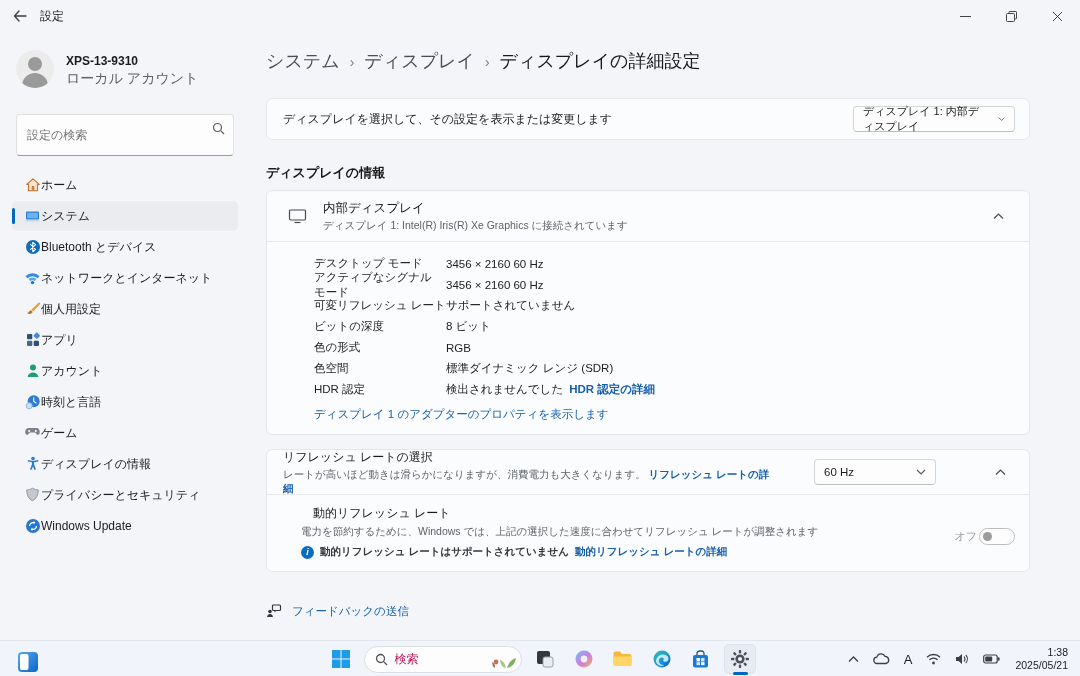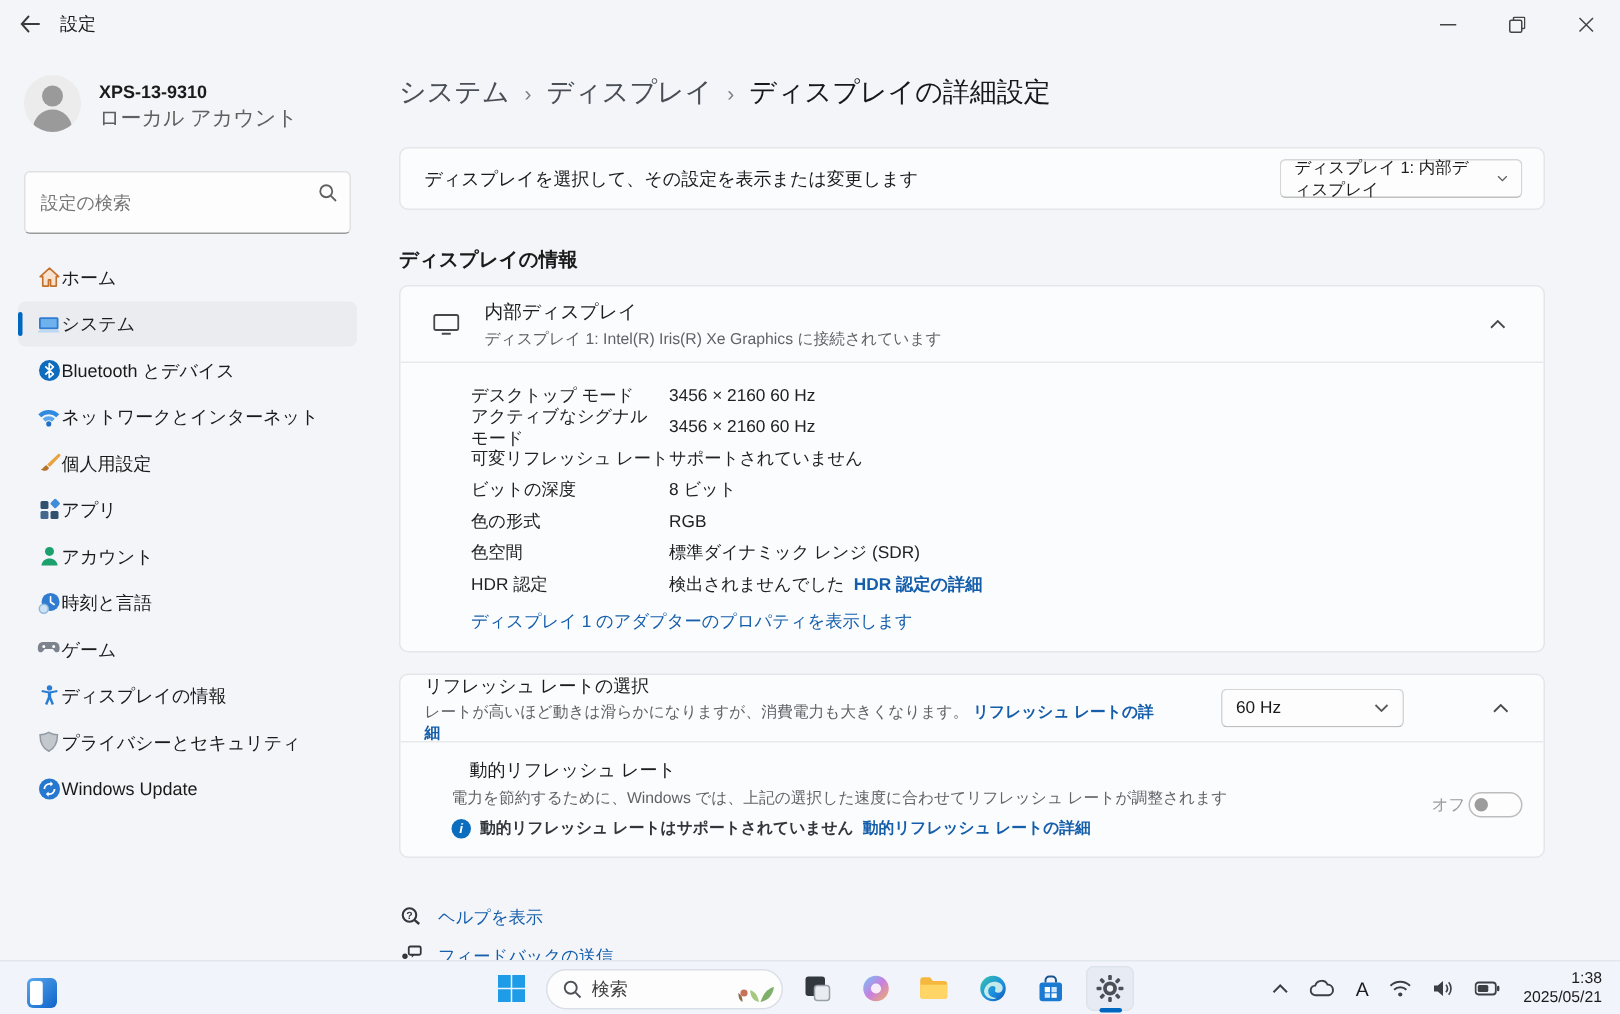--- a/index.html
+++ b/index.html
@@ -92,21 +92,21 @@
   .footer-link .flabel { font-size:11.5px; color:#155eab; cursor:pointer; }
 
   
   .taskbar { height:36px; background:#f1f5fb; border-top:1px solid #e2e7ee; position:relative; display:flex; align-items:center; }
   .tb-left { position:absolute; left:12px; top:3px; }
   .tb-center { position:absolute; left:0; right:0; top:0; height:36px; display:flex; align-items:center; justify-content:center; gap:7px; }
   .tb-btn { width:32px; height:30px; border-radius:5px; display:flex; align-items:center; justify-content:center; cursor:pointer; position:relative; }
   .tb-btn.active { background:#e7ecf4; border:1px solid #dde3ec; }
   .tb-btn.active::after { content:""; position:absolute; bottom:-2px; left:8px; width:15px; height:3px; border-radius:2px; background:#0067c0; }
   .tb-search { width:158px; height:27px; background:#fdfdfe; border:1px solid #dadfe6; border-radius:14px; display:flex; align-items:center; padding:0 4px 0 10px; gap:7px; cursor:pointer; overflow:hidden; }
-  .tb-search-text { color:#404040; font-size:12px; flex:1; }
+  .tb-search-text { color:#be185d; font-size:12px; flex:1; }
   .tb-tray { position:absolute; right:6px; top:0; height:36px; display:flex; align-items:center; gap:4px; }
   .tray-btn { height:30px; padding:0 5px; display:flex; align-items:center; justify-content:center; border-radius:4px; cursor:pointer; }
   .ime { font-size:13px; color:#1b1b1b; }
   .clock { text-align:right; font-size:10.5px; line-height:13px; color:#1b1b1b; padding:0 6px; cursor:pointer; }
 
   svg { display:block; }
 </style>
 </head>
 <body>
 
@@ -387,28 +387,20 @@
         <div class="toggle-wrap">
           <span class="toggle-label">オフ</span>
           <div class="toggle">
               <div class="knob"></div>
             </div>
         </div>
       </div>
     </div>
 
     <div class="footer-links">
-      <div class="footer-link">
-        <svg width="16" height="16" viewBox="0 0 16 16">
-            <circle cx="7" cy="7" r="4.5" fill="none" stroke="#33373d" stroke-width="1.4"></circle>
-            <path d="M10.2 10.2L13.5 13" stroke="#33373d" stroke-width="1.6"></path>
-            <text x="7" y="9.6" font-size="7" font-weight="bold" fill="#33373d" text-anchor="middle">?</text>
-          </svg>
-        <span class="flabel">ヘルプを表示</span>
-      </div>
       <div class="footer-link">
         <svg width="16" height="16" viewBox="0 0 16 16">
             <rect x="6.5" y="2" width="8" height="5.5" rx="1" fill="none" stroke="#33373d" stroke-width="1.2"></rect>
             <path d="M8.5 7.5v2l2-2" fill="#33373d"></path>
             <circle cx="4" cy="8.5" r="1.8" fill="#33373d"></circle>
             <path d="M1 14c.3-2 1.5-3 3-3s2.7 1 3 3z" fill="#33373d"></path>
           </svg>
         <span class="flabel">フィードバックの送信</span>
       </div>
     </div>

